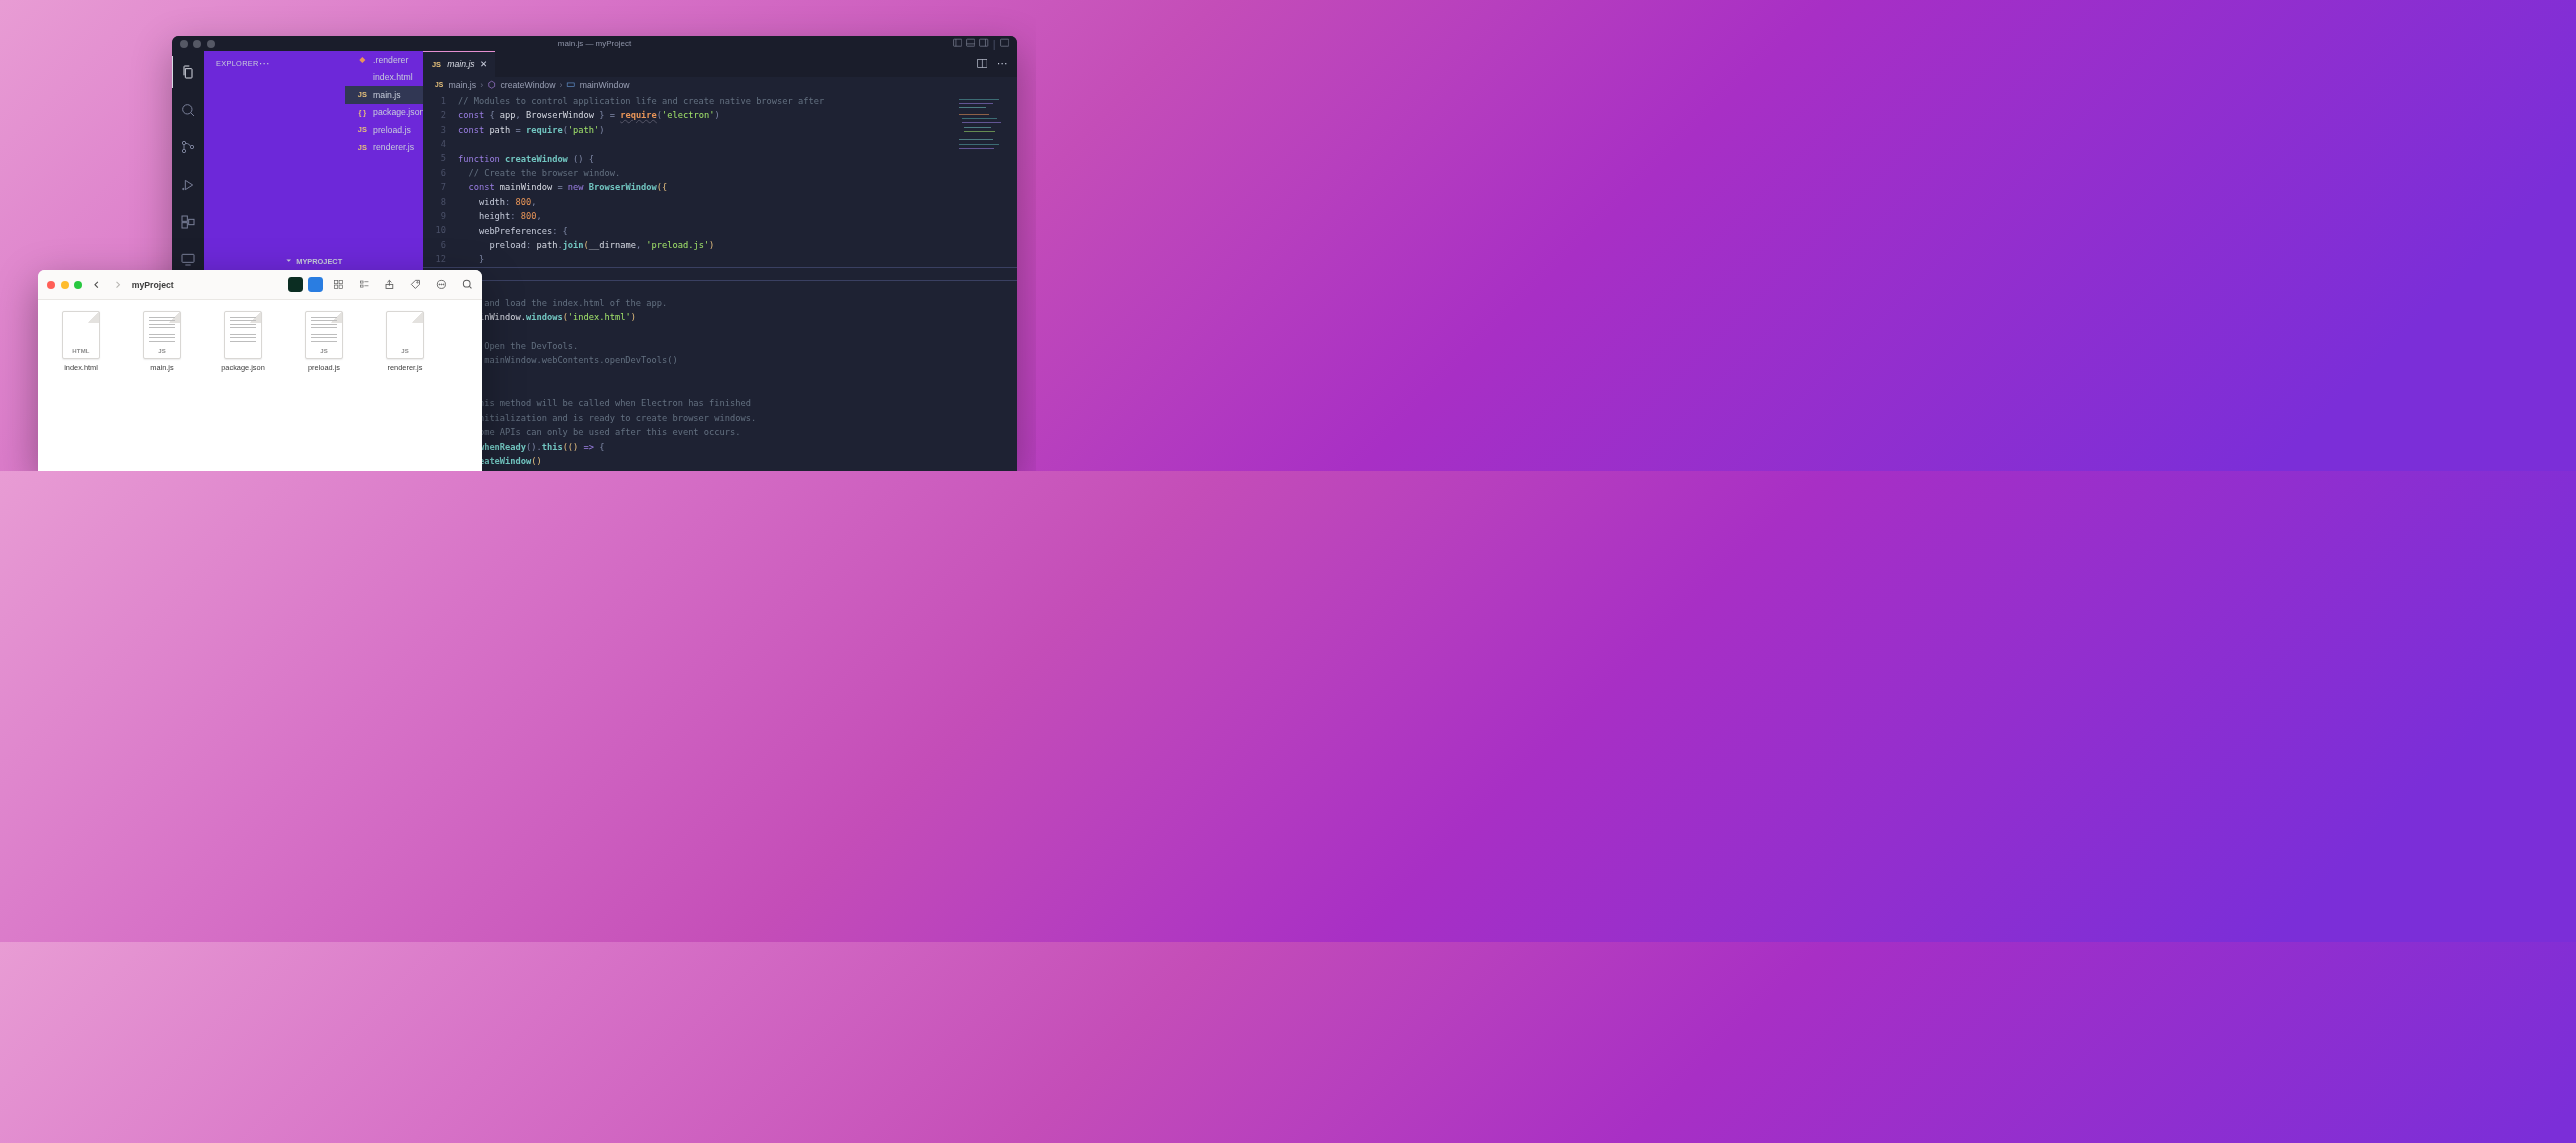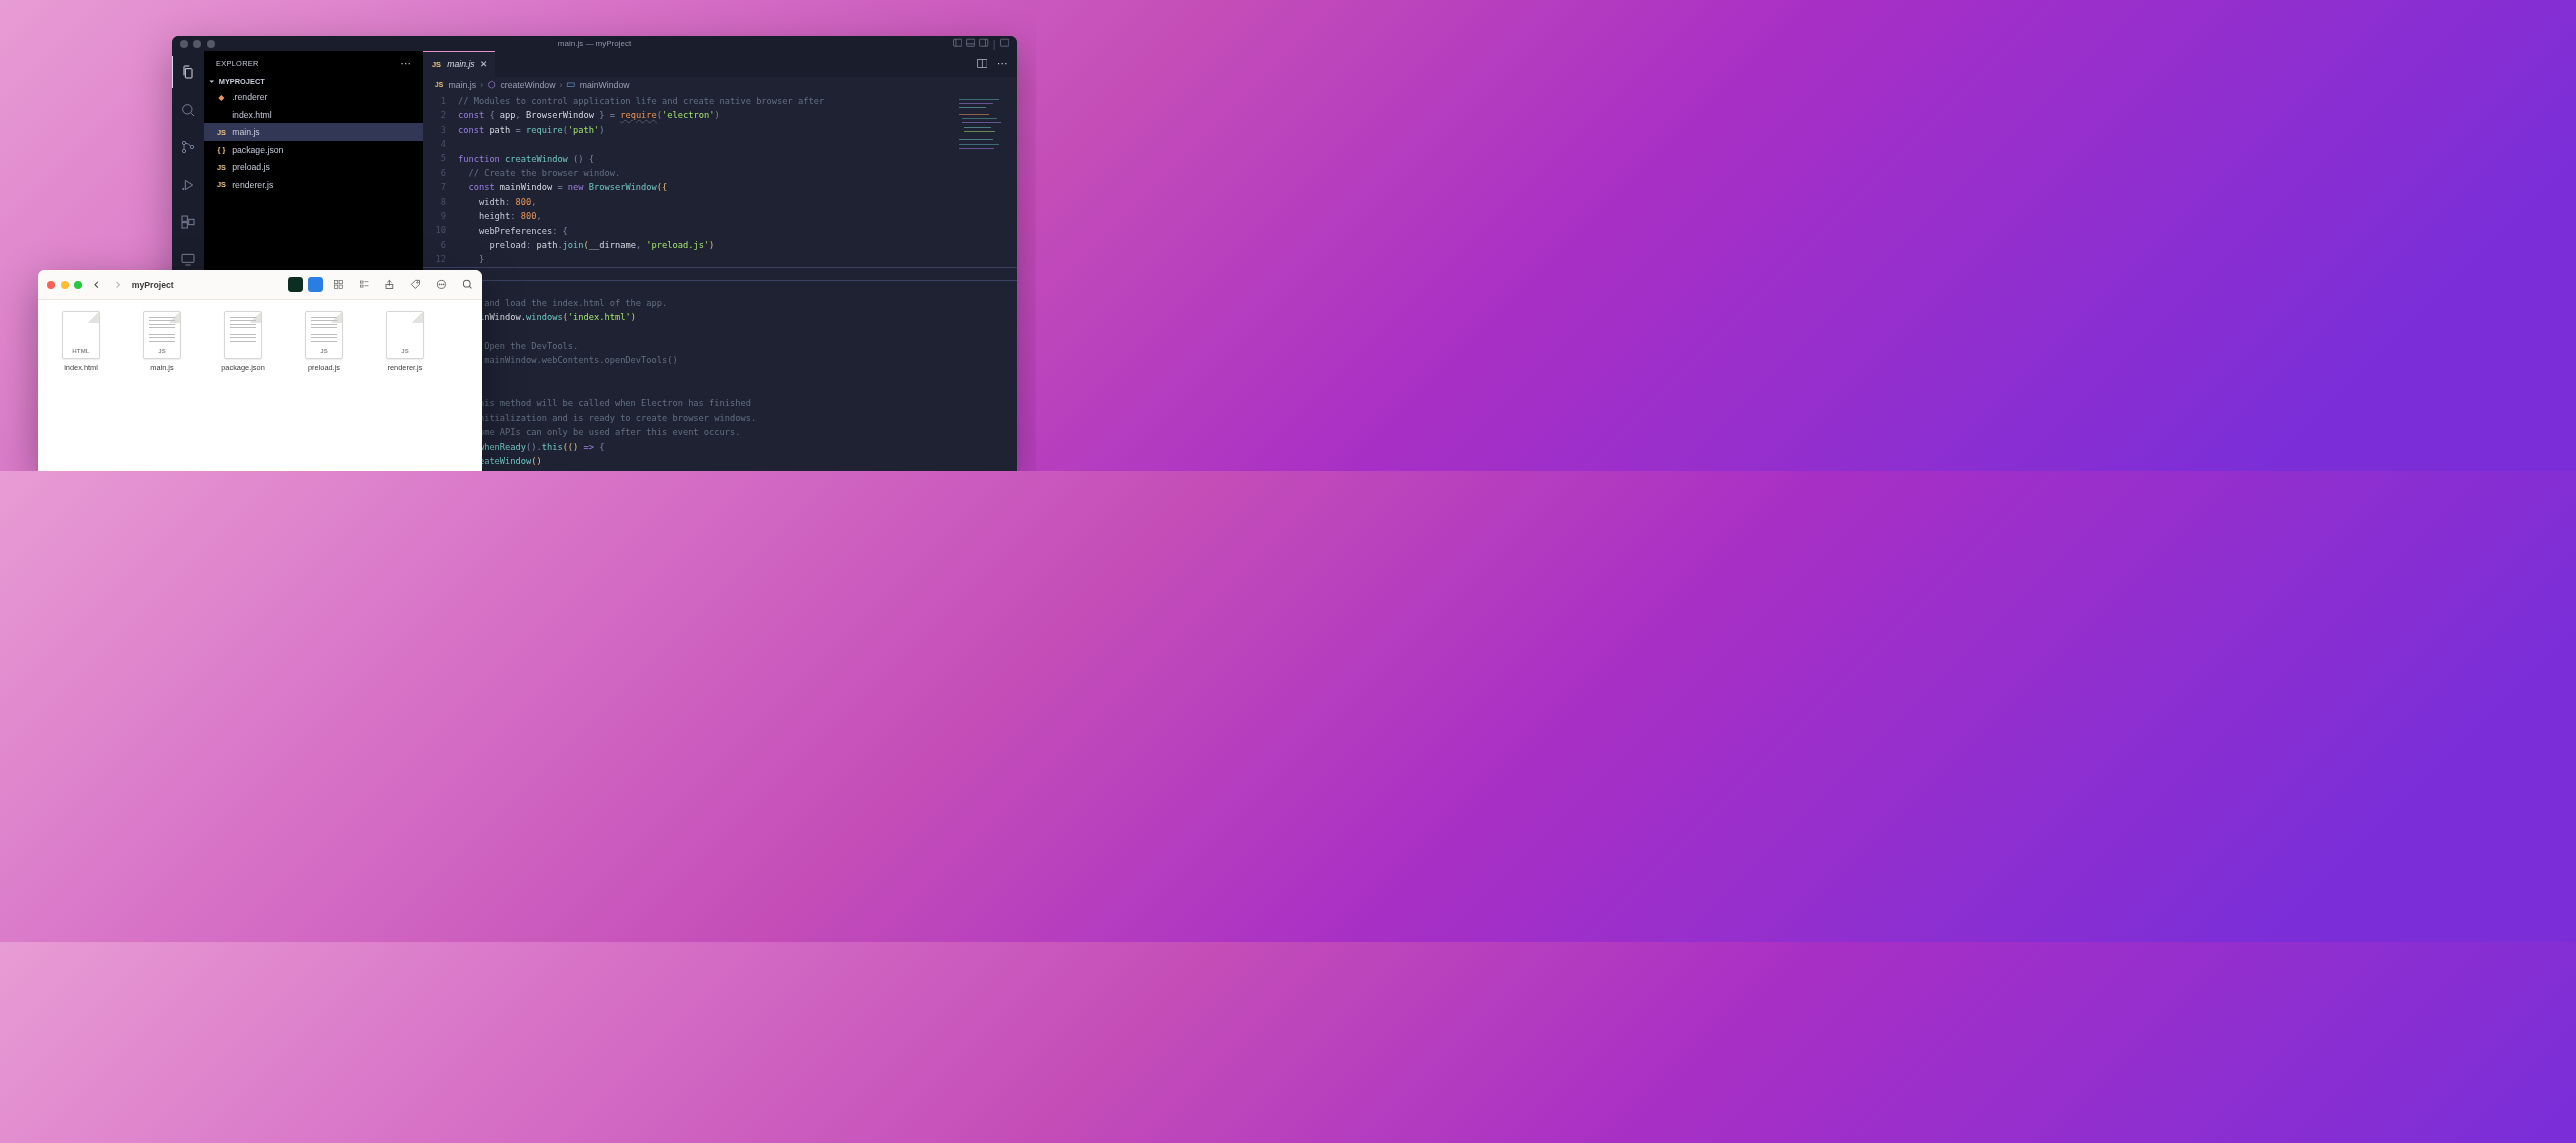--- a/index.html
+++ b/index.html
@@ -63,24 +63,24 @@
   cursor: pointer;
   position: relative;
 }
 .activity-icon.active { color: #d7dae3; }
 .activity-icon.active::before { content: ""; position: absolute; left: 0; top: 0; bottom: 0; width: 1.3px; background: #d7dae3; }
 .activity-icon svg { width: 16px; height: 16px; }
 
 
 .sidebar {
   width: 219px;
-  background: #000000;
+  background: #6d28d9;
   color: #c7ccdb;
   display: flex;
-  flex-direction: column;
+  flex-direction: row;
 }
 .sidebar-header {
   height: 24px;
   display: flex;
   align-items: center;
   padding: 0 12px;
   justify-content: space-between;
 }
 .sidebar-title { font-size: 7.4px; letter-spacing: 0.3px; color: #c7ccdb; }
 .sidebar-actions { color: #c7ccdb; }
@@ -201,21 +201,21 @@
     linear-gradient(#a1e26a, #a1e26a) 9.4px 34px / 31px 1.3px no-repeat,
     linear-gradient(#72c6c1, #72c6c1) 4px 42px / 34px 1.3px no-repeat,
     linear-gradient(#5aa, #5aa) 4px 47px / 40px 1.3px no-repeat,
     linear-gradient(#9b7fe4, #9b7fe4) 4px 51px / 35px 1.3px no-repeat;
 }
 
 
 .cmt { color: #637080; }
 .kw  { color: #9b7fe4; }
 .str { color: #a1e26a; }
-.fn  { color: #72c6c1; }
+.fn  { color: #72c6c1; font-weight: bold; }
 .punc{ color: #7f88a6; }
 .prop{ color: #c7ccdb; }
 .num { color: #e89558; }
 .new { color: #9b7fe4; }
 .id  { color: #d7dae3; }
 .op  { color: #7f88a6; }
 .err { color: #e89558; text-decoration-line: underline; text-decoration-style: wavy; text-decoration-color: #556; }
 .y   { color: #e4bf7f; }
 
 

